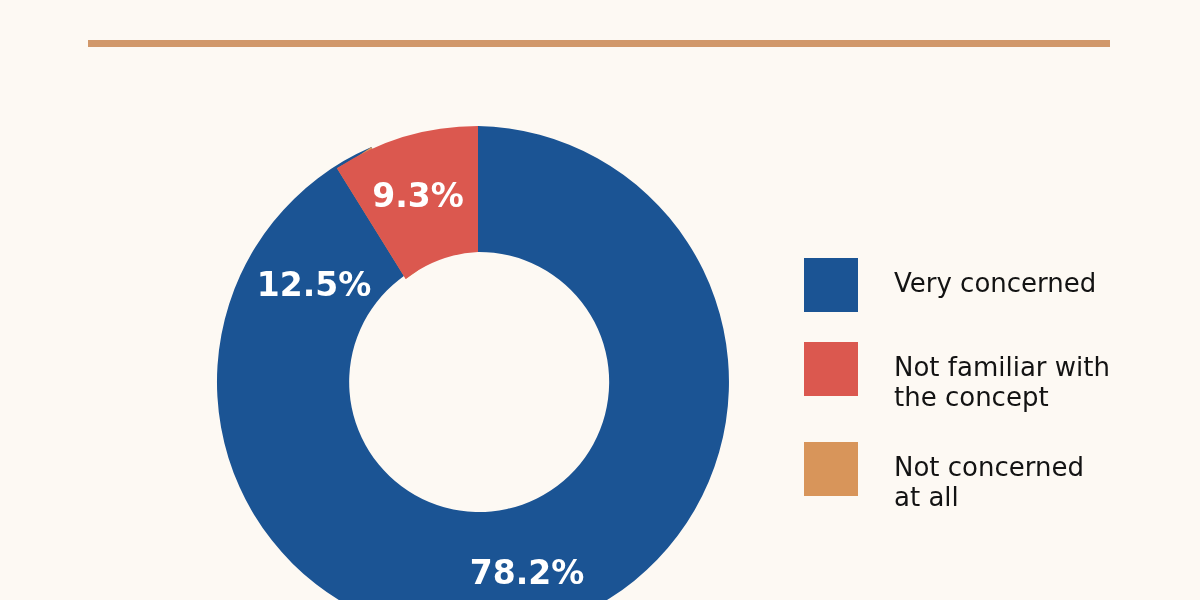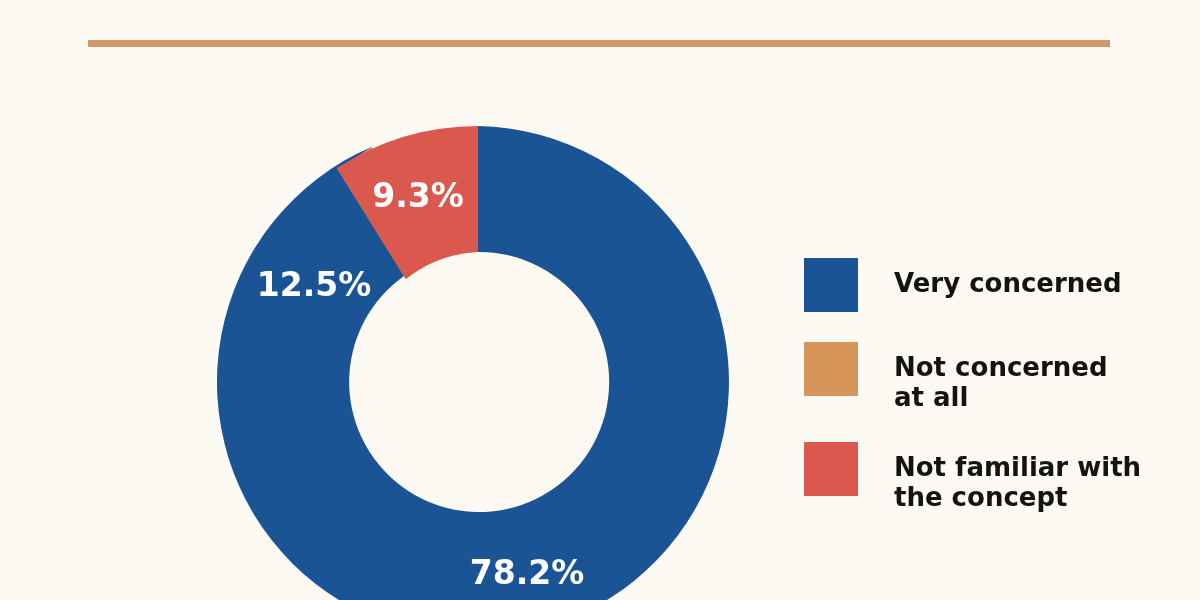--- a/index.html
+++ b/index.html
@@ -94,21 +94,21 @@
     margin-bottom: 0;
   }
   .legend-swatch {
     width: 54px;
     height: 54px;
     flex: 0 0 54px;
     margin-right: 36px;
   }
   .legend-label {
     font-family: "DejaVu Sans", sans-serif;
-    font-weight: bold;
+    font-weight: normal;
     font-size: 26px;
     line-height: 30px;
     color: #131313;
     padding-top: 10px;
     white-space: pre-line;
   }
 </style>
 </head>
 <body>
 
@@ -148,26 +148,26 @@
   </div>
 
   <div class="legend">
 
     <div class="legend-item">
       <span class="legend-swatch" style="background:#1b5494"></span>
       <span class="legend-label">Very concerned</span>
     </div>
 
     <div class="legend-item">
+      <span class="legend-swatch" style="background:#db584f"></span>
+      <span class="legend-label">Not familiar with
+the concept</span>
+    </div>
+
+    <div class="legend-item">
       <span class="legend-swatch" style="background:#d8955a"></span>
       <span class="legend-label">Not concerned
 at all</span>
-    </div>
-
-    <div class="legend-item">
-      <span class="legend-swatch" style="background:#db584f"></span>
-      <span class="legend-label">Not familiar with
-the concept</span>
     </div>
 
   </div>
 
 </div>
 
 </body></html>

